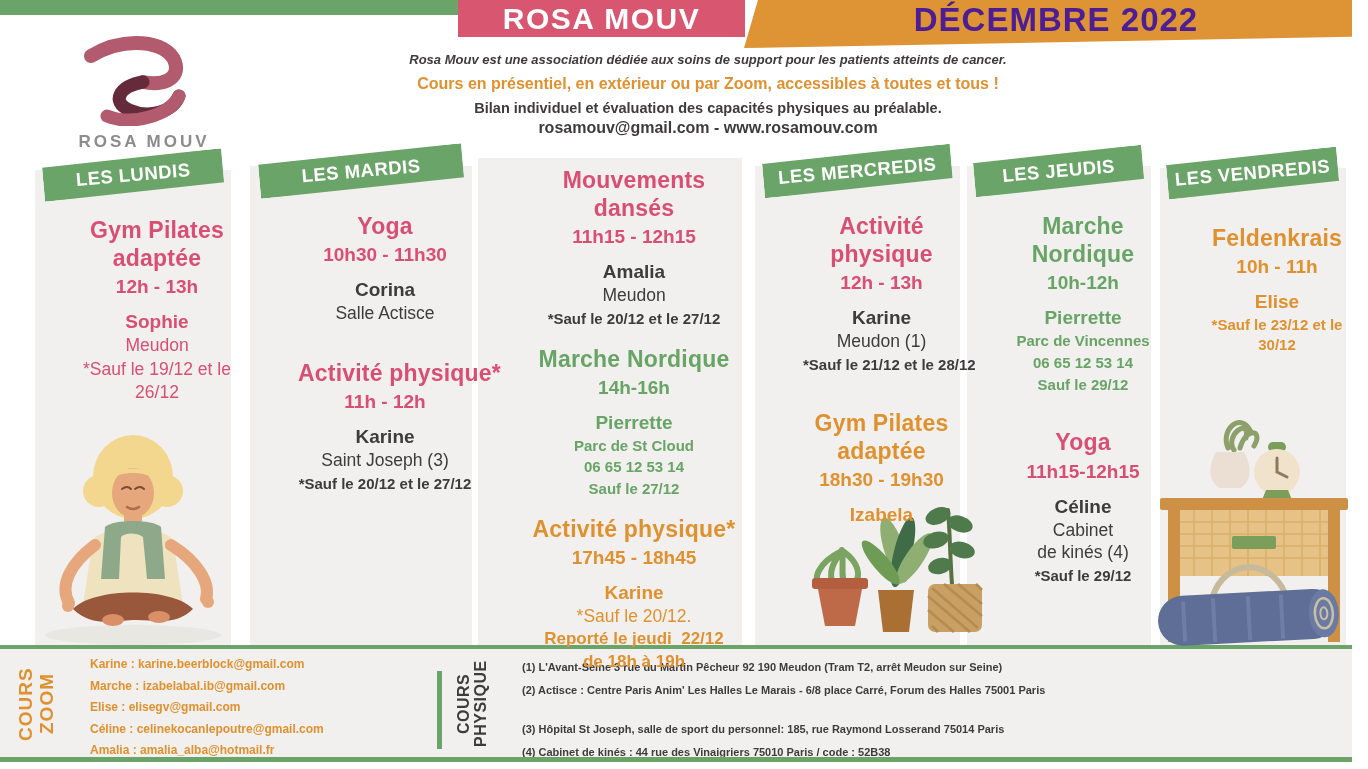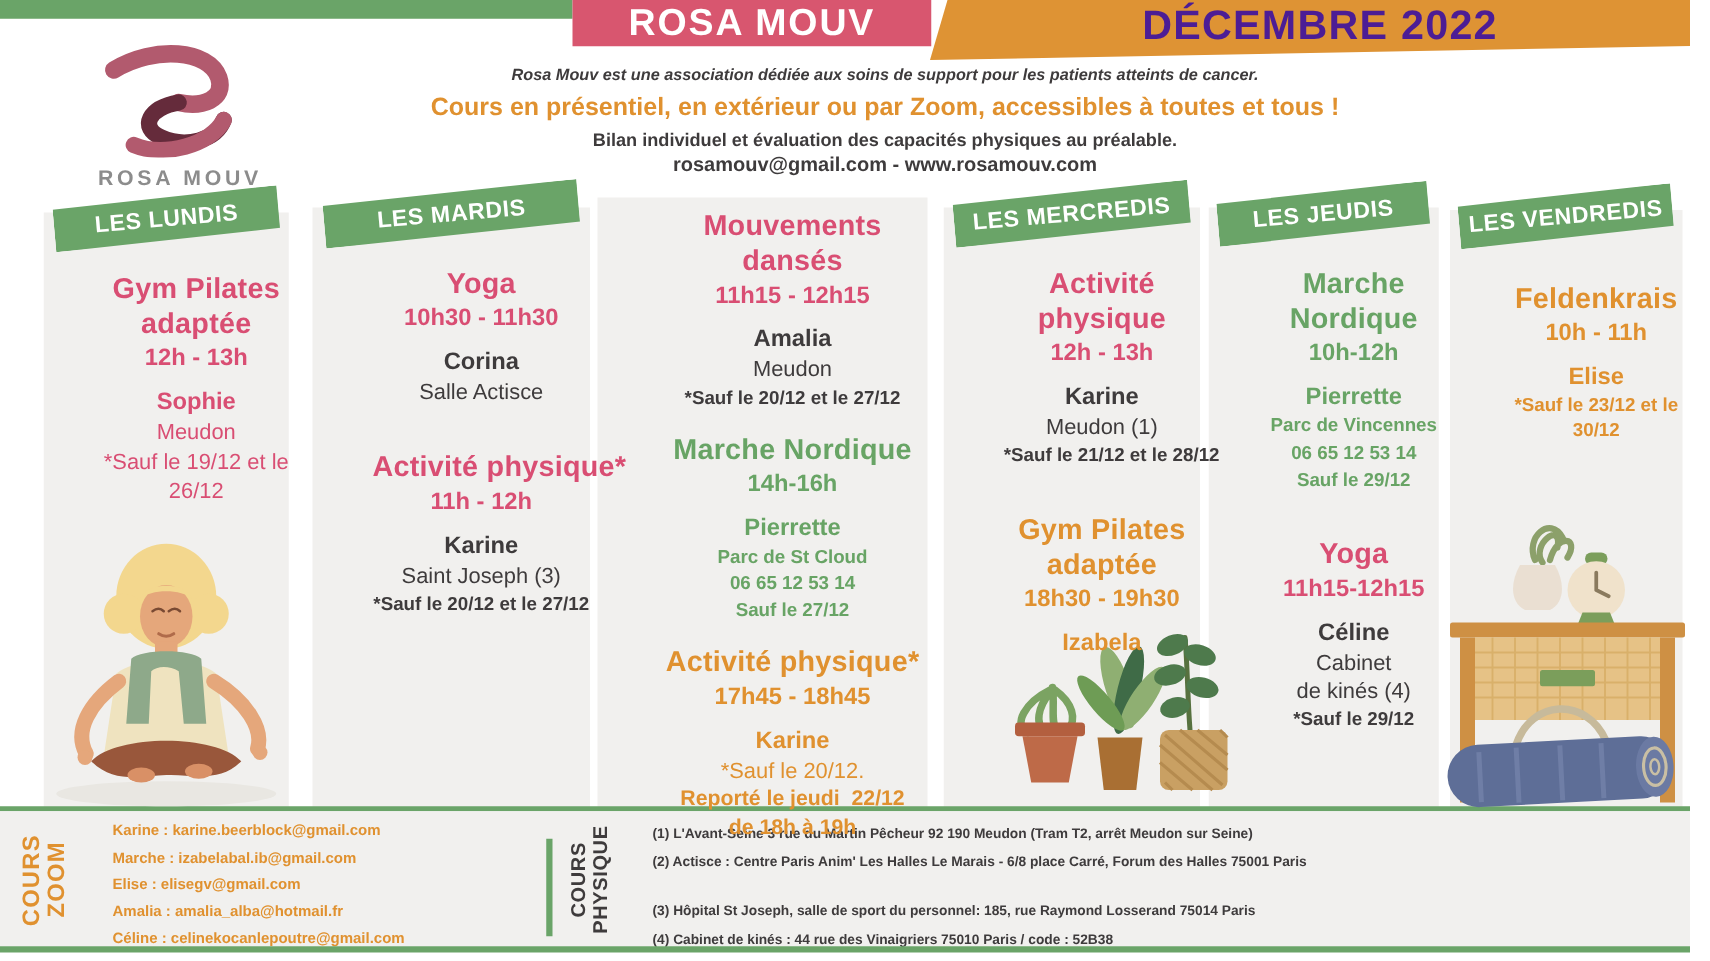--- a/index.html
+++ b/index.html
@@ -14,21 +14,21 @@
   .date-banner{position:absolute;left:744px;top:0;width:624px;height:48px;background:#de9334;
     clip-path:polygon(14px 0,100% 0,100% 76%,0 100%);
     color:#4c1d95;display:flex;align-items:flex-start;justify-content:center;
     font-size:33px;font-weight:800;letter-spacing:1px;padding-top:1px;box-sizing:border-box;}
 
   .logo{position:absolute;left:56px;top:34px;width:176px;text-align:center;}
   .logo-caption{margin-top:2px;font-size:17px;font-weight:700;color:#8c8c8c;letter-spacing:3px;}
 
   .intro{position:absolute;left:268px;top:52px;width:880px;text-align:center;}
   .intro-1{font-size:13px;font-weight:700;color:#3e3b3c;font-style:italic;}
-  .intro-2{font-size:20px;font-weight:700;color:#e0912f;margin-top:8px;}
+  .intro-2{font-size:16px;font-weight:700;color:#e0912f;margin-top:8px;}
   .intro-3{font-size:14.5px;font-weight:700;color:#3e3b3c;margin-top:7px;}
   .intro-4{font-size:16px;font-weight:700;color:#3e3b3c;margin-top:3px;}
 
   
   .panel{position:absolute;background:#f1f0ee;text-align:center;bottom:121px;}
   .col-1{left:35px;width:196px;top:170px;}
   .col-2{left:250px;width:222px;top:166px;}
   .col-3{left:478px;width:264px;top:158px;}
   .col-4{left:755px;width:205px;top:166px;}
   .col-5{left:967px;width:184px;top:166px;}
@@ -309,22 +309,22 @@
   </div>
 
   <div class="hr-top"></div>
   <div class="footer-band">
     <div class="vlabel zoom-label">COURS
 ZOOM</div>
     <div class="zoom-list">
         <div>Karine : karine.beerblock@gmail.com</div>
         <div>Marche : izabelabal.ib@gmail.com</div>
         <div>Elise : elisegv@gmail.com</div>
+        <div>Céline : celinekocanlepoutre@gmail.com</div>
         <div>Amalia : amalia_alba@hotmail.fr</div>
-        <div>Céline : celinekocanlepoutre@gmail.com</div>
       </div>
     <div class="v-divider"></div>
     <div class="vlabel phys-label">COURS
 PHYSIQUE</div>
     <div class="phys-list">
         <div class="phys-group">
           <div>(1) L'Avant-Seine 3 rue du Martin Pêcheur 92 190 Meudon (Tram T2, arrêt Meudon sur Seine)</div>
           <div>(2) Actisce : Centre Paris Anim' Les Halles Le Marais - 6/8 place Carré, Forum des Halles 75001 Paris</div>
         </div>
         <div class="phys-group">

